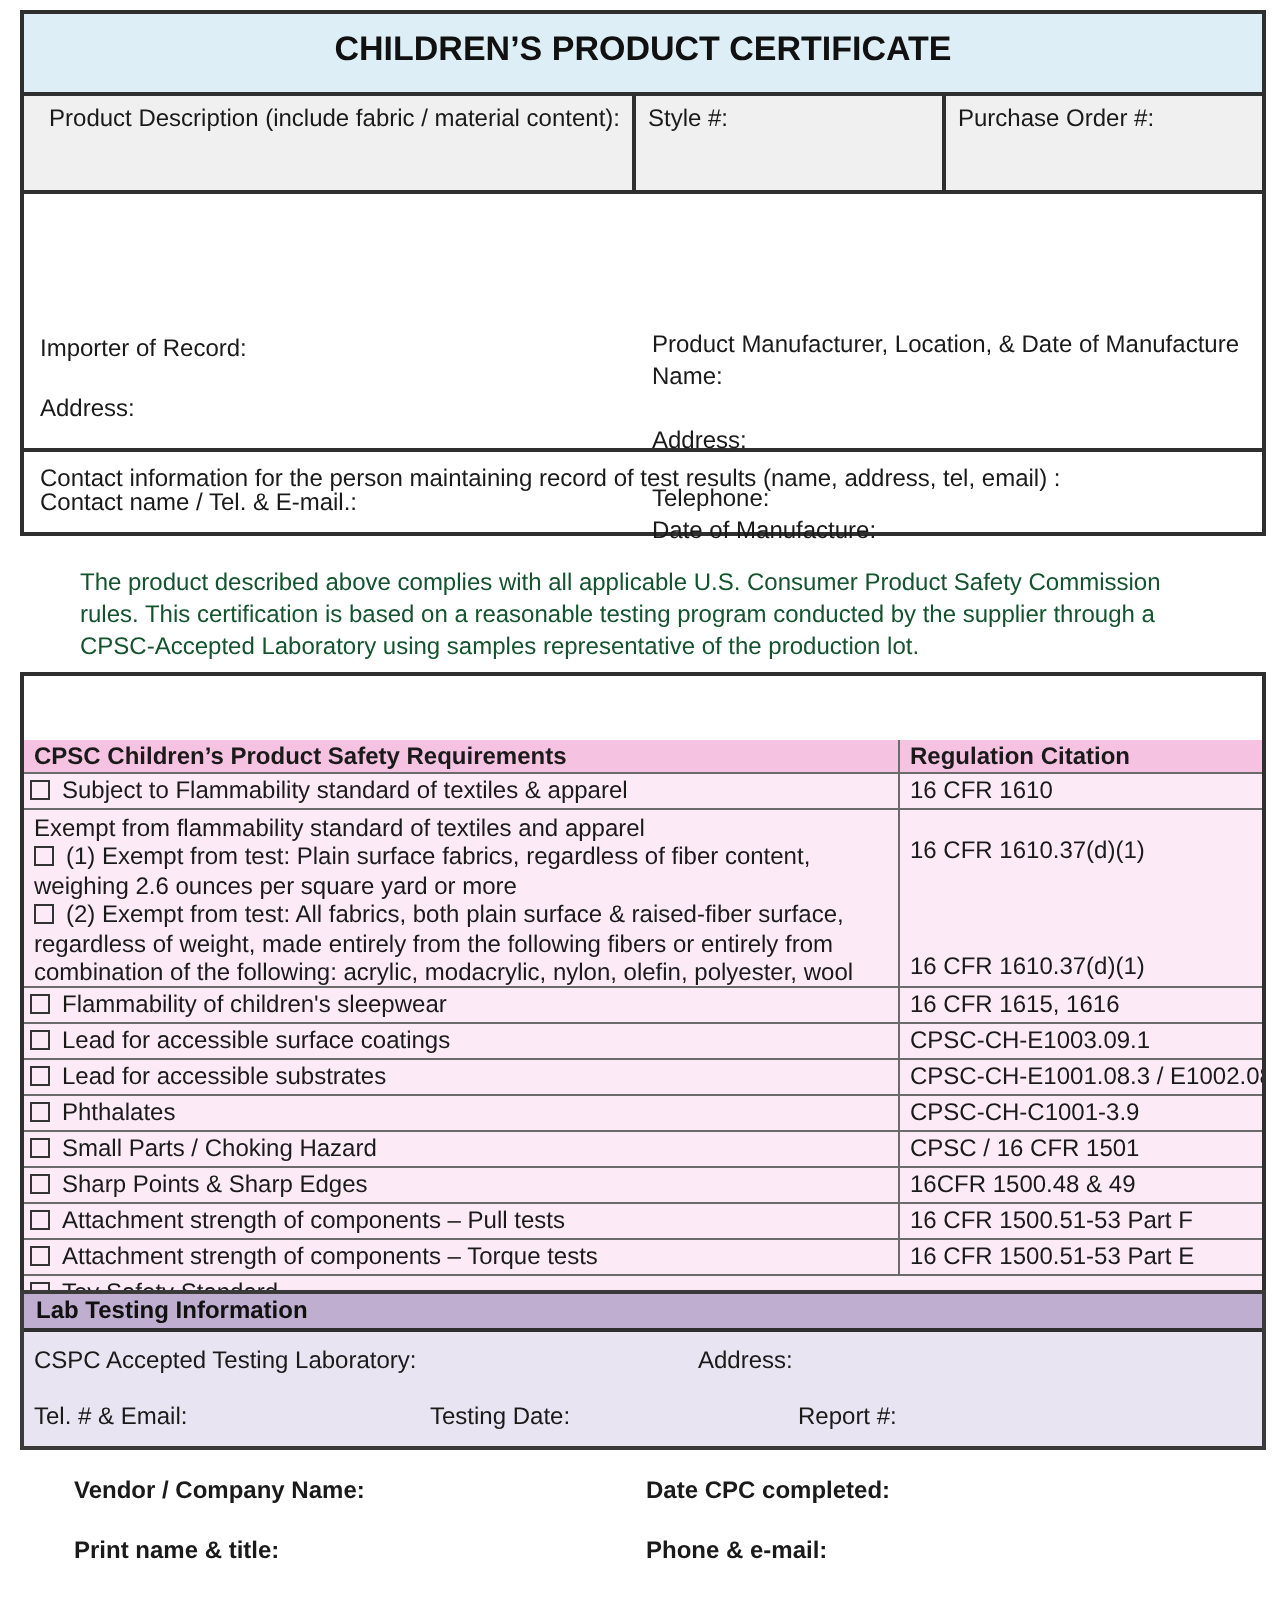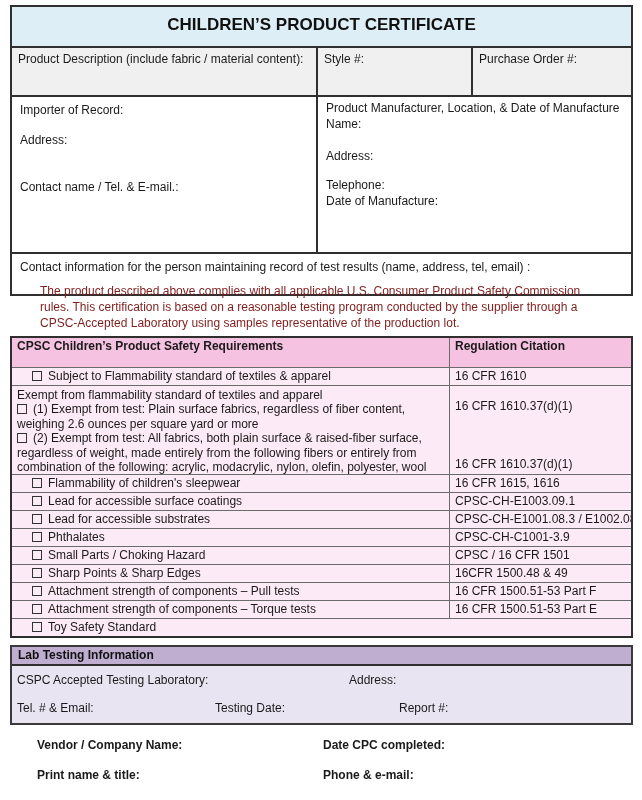--- a/index.html
+++ b/index.html
@@ -27,45 +27,45 @@
     border:2px solid var(--border-dark);background:#fff;
   }
   .title-bar{
     height:41px;background:var(--title-bg);
     border-bottom:2px solid var(--border-dark);
     text-align:center;font-weight:bold;font-size:17px;
     padding-top:8px;color:#111;
   }
   .row-desc{display:flex;height:47px;background:var(--gray-cell-bg);}
   .row-desc .cell{padding:4px 6px;}
-  .cell-desc{flex:0 0 306px;border-right:2px solid var(--border-dark);}
+  .cell-desc{flex:0 0 306px;border-right:2px solid var(--border-dark);text-align:right;}
   .cell-style{flex:0 0 155px;border-right:2px solid var(--border-dark);}
   .cell-po{flex:1;}
-  .row-main{display:flex;height:157px;border-top:2px solid var(--border-dark);background:#fff;}
+  .row-main{display:flex;height:129px;border-top:2px solid var(--border-dark);background:#fff;align-items:center;}
   .cell-importer{flex:0 0 306px;border-right:2px solid var(--border-dark);position:relative;}
   .cell-manufacturer{flex:1;position:relative;}
   .abs{position:absolute;white-space:nowrap;}
   .row-contact{border-top:2px solid var(--border-dark);height:42px;padding:6px 8px;background:#fff;}
 
   
   .compliance{
     position:absolute;left:40px;top:284px;width:572px;
-    line-height:15.8px;color:#7f1d1d;
+    line-height:15.8px;color:#14532d;
   }
 
   
   .req-table{
     position:absolute;left:10px;top:336px;width:623px;
     border:2px solid var(--border-dark);
   }
-  .req-header{display:flex;height:29px;background:var(--pink-header-bg);font-weight:bold;line-height:16px;}
+  .req-header{display:flex;height:16px;background:var(--pink-header-bg);font-weight:bold;line-height:16px;margin-top:32px;}
   .req-header .hl{flex:1;padding-left:5px;}
   .req-header .hr{flex:0 0 182px;border-left:1px solid var(--grid-gray);padding-left:5px;}
   .prow{display:flex;height:18px;background:var(--pink-row-bg);border-top:1px solid var(--grid-gray);line-height:16.5px;}
-  .prow .pl{flex:1;padding-left:20px;overflow:hidden;white-space:nowrap;}
+  .prow .pl{flex:1;padding-left:3px;overflow:hidden;white-space:nowrap;}
   .prow .pr{flex:0 0 182px;border-left:1px solid var(--grid-gray);padding-left:5px;overflow:hidden;white-space:nowrap;}
   .prow-merged{display:flex;height:89px;background:var(--pink-row-bg);border-top:1px solid var(--grid-gray);}
   .prow-merged .ml{flex:1;padding:2px 6px 0 5px;line-height:14.4px;}
   .prow-merged .mr{
     flex:0 0 182px;border-left:1px solid var(--grid-gray);
     padding-left:5px;display:flex;flex-direction:column;line-height:14.4px;
   }
   .mr .cite1{margin-top:13px;}
   .mr .cite2{margin-top:auto;margin-bottom:3px;}
   .cb{

